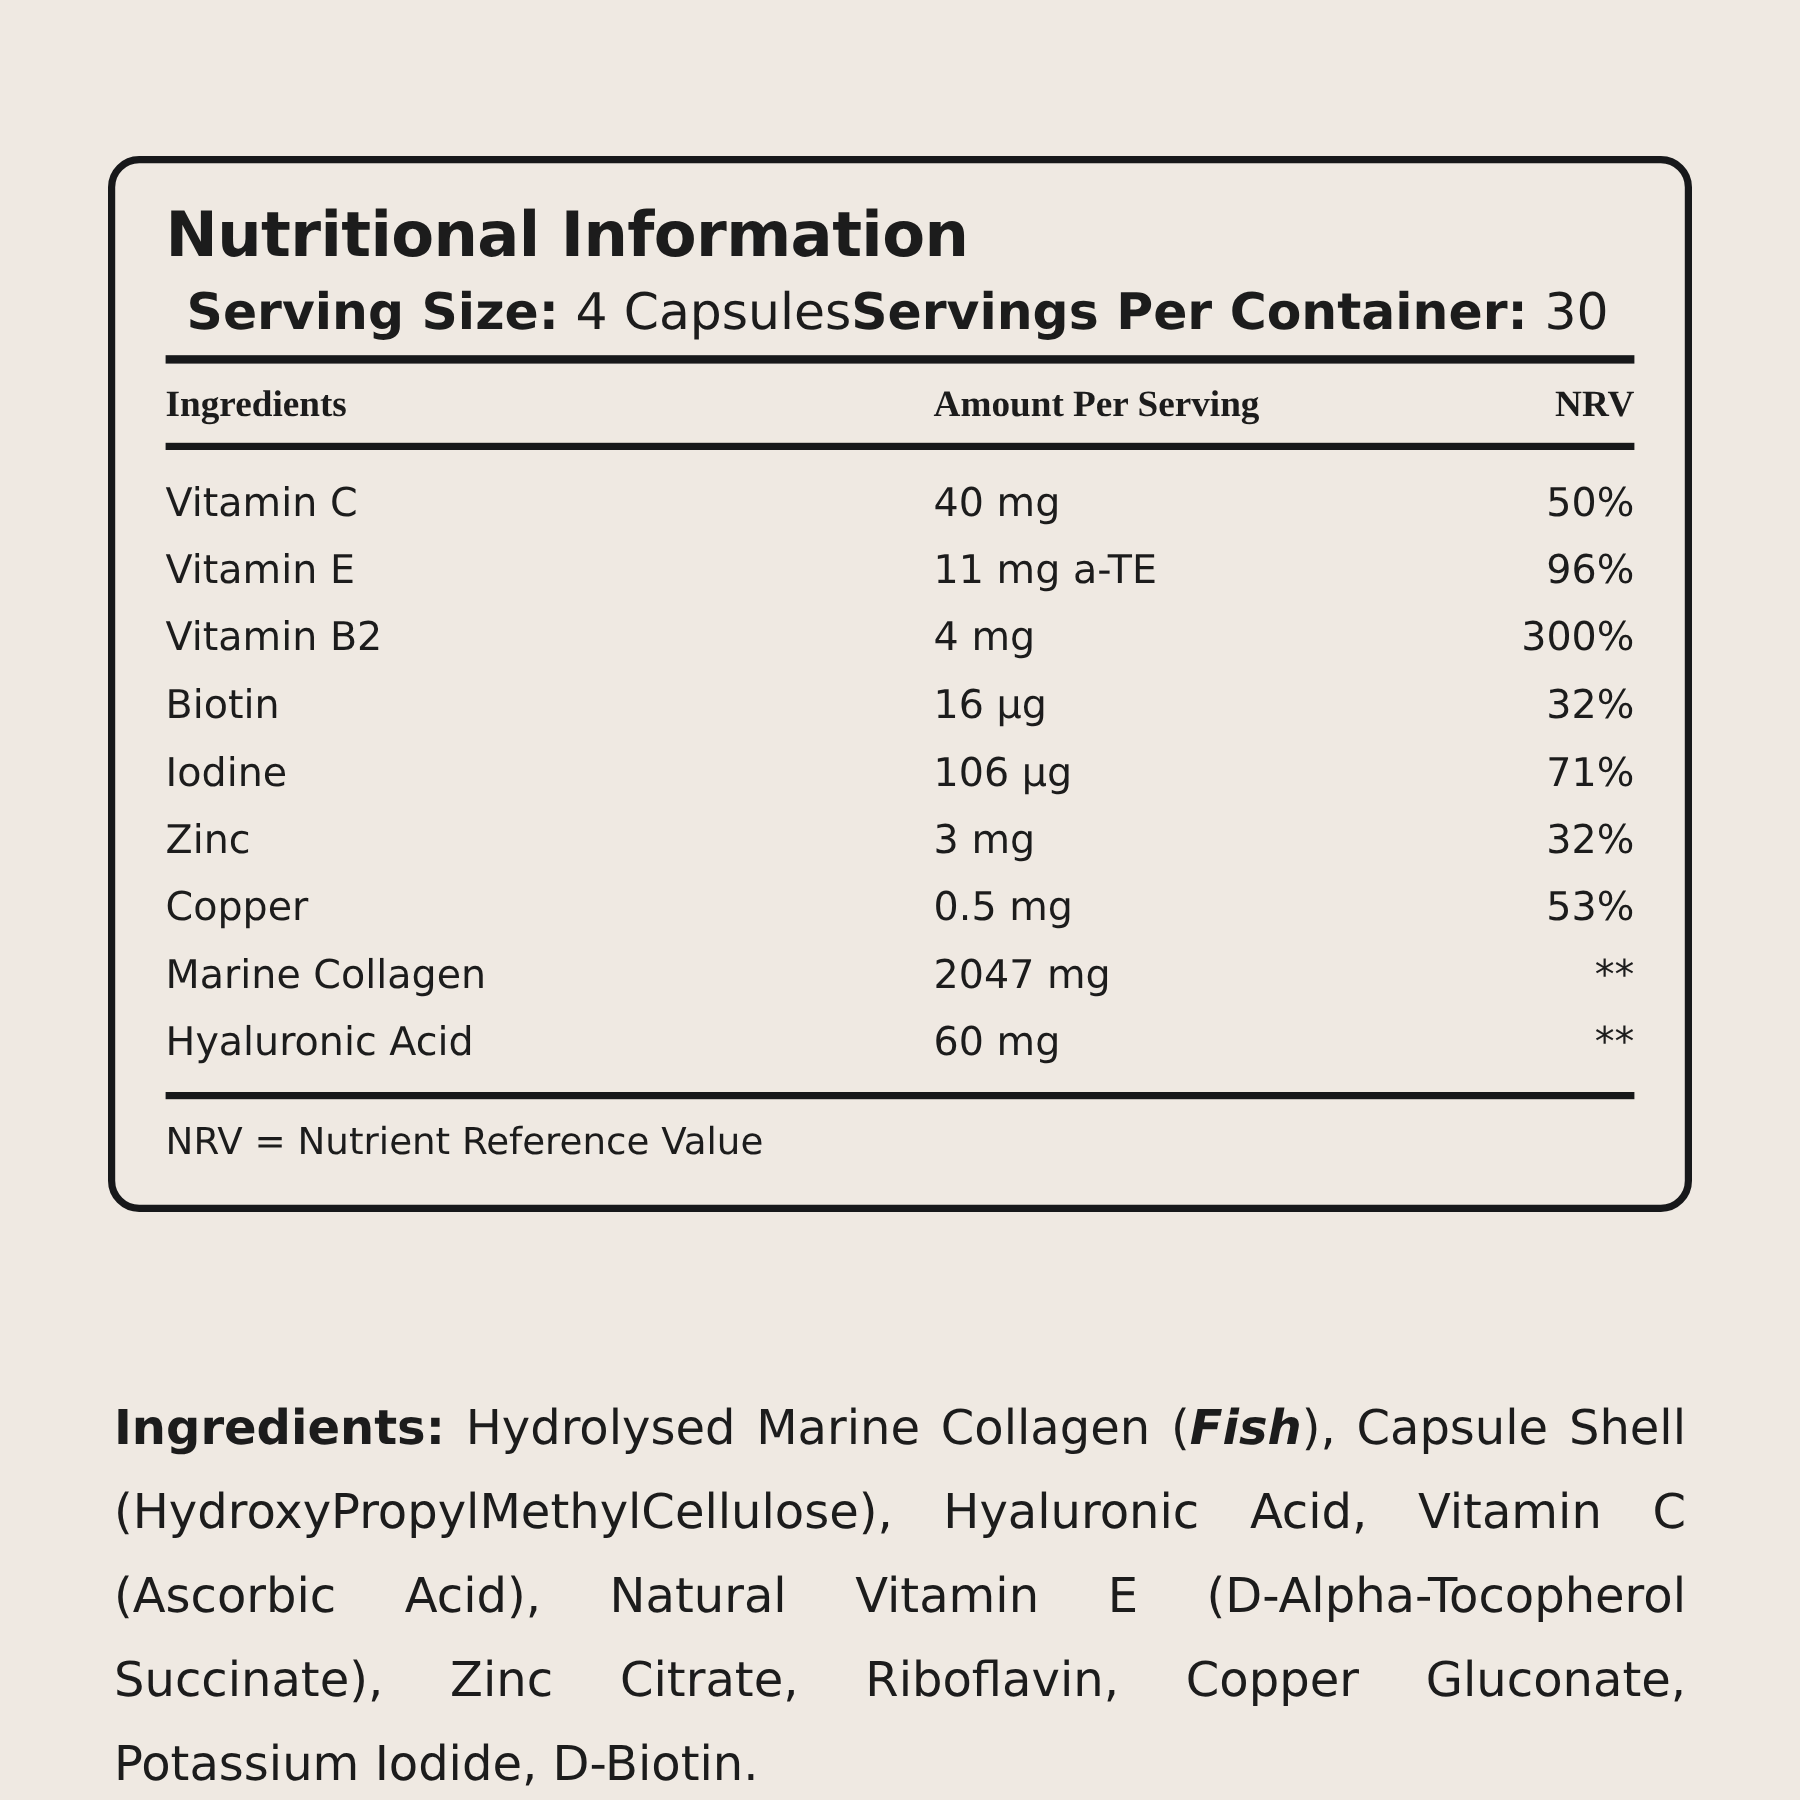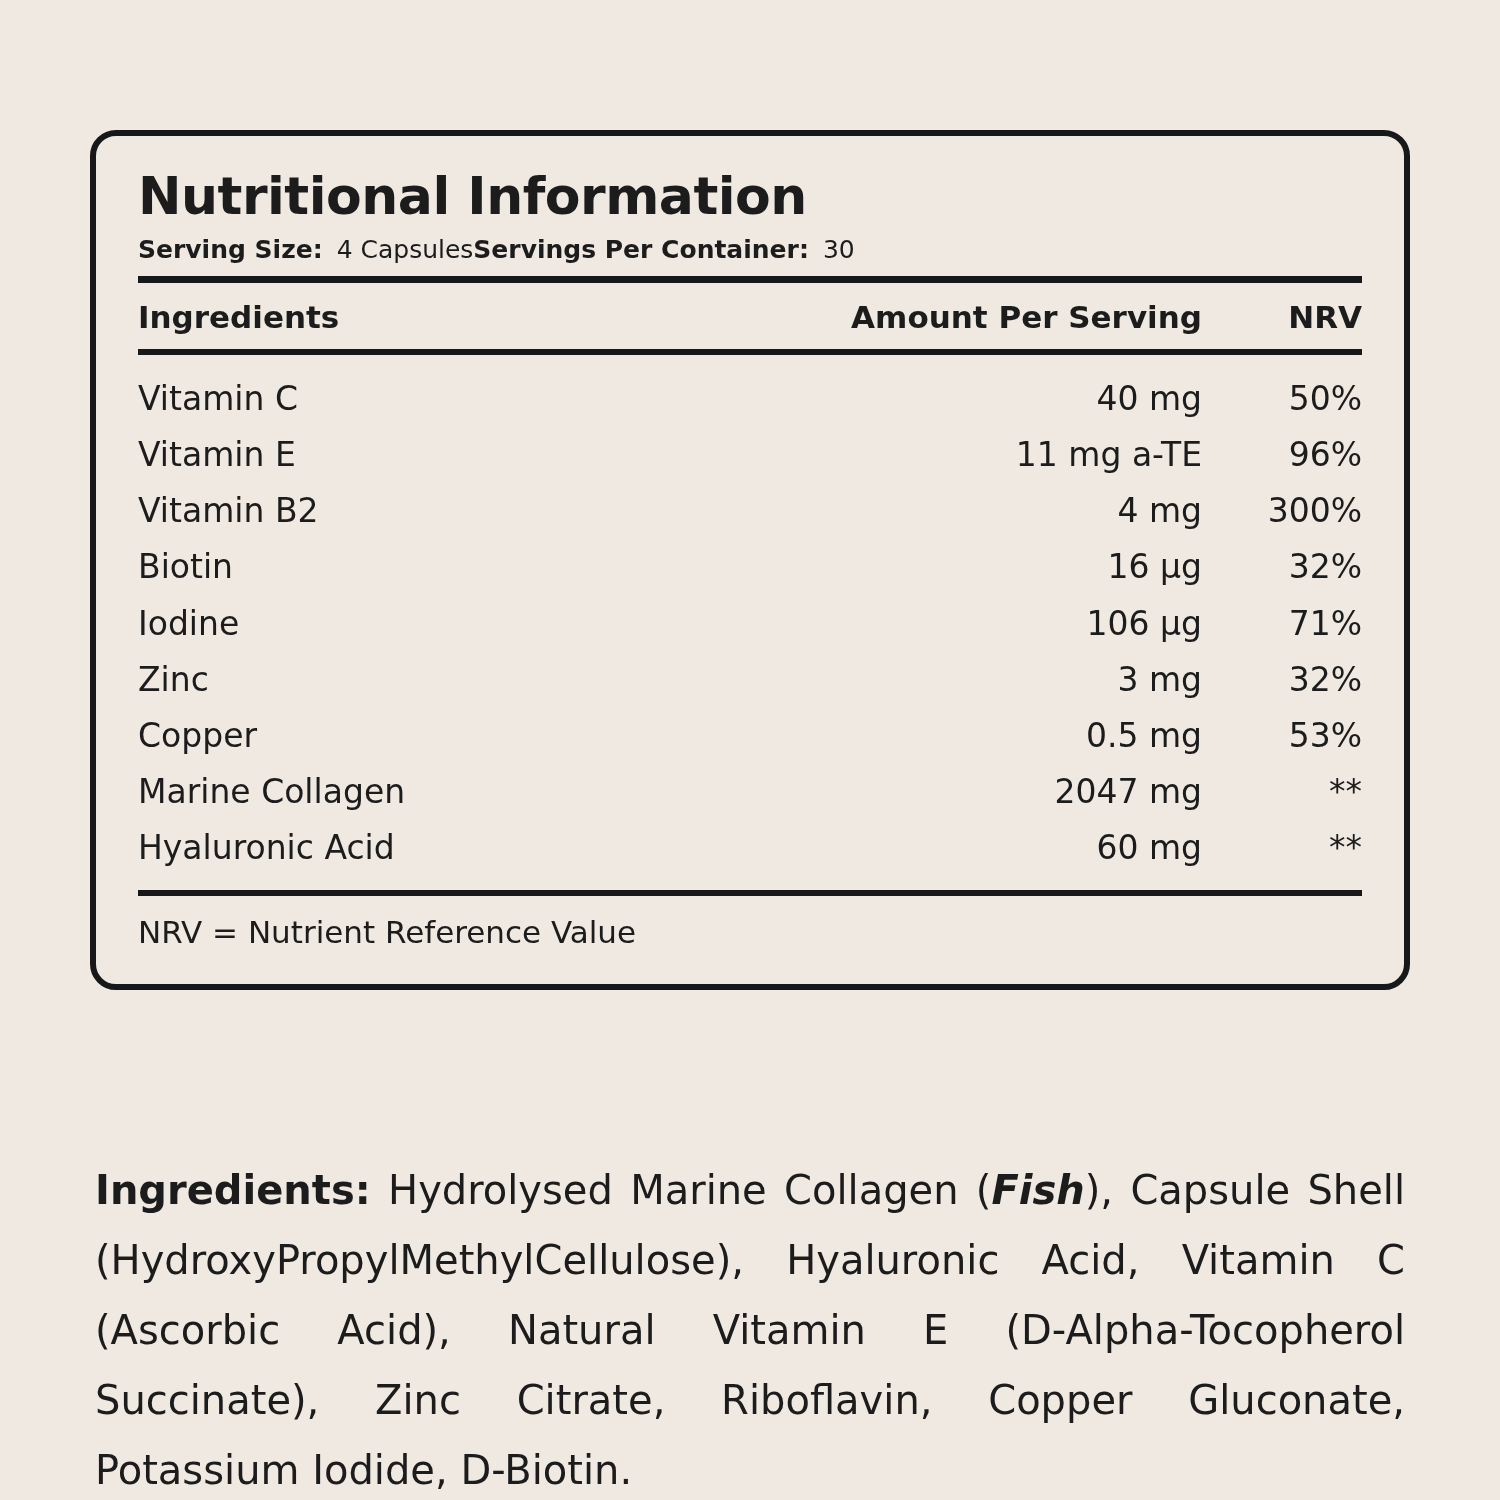--- a/index.html
+++ b/index.html
@@ -39,23 +39,23 @@
   .panel-title {
     font-size: 52px;
     font-weight: 700;
     letter-spacing: -0.5px;
     line-height: 1.1;
     margin: 4px 0 10px 0;
   }
 
   .serving-row {
     display: flex;
-    justify-content: flex-start;
-    align-items: baseline;
-    font-size: 25px;
+    justify-content: center;
+    align-items: baseline;
+    font-size: 42px;
     padding-right: 4px;
     margin-bottom: 12px;
   }
   .serving-left, .serving-right {
     display: flex;
     align-items: baseline;
     gap: 14px;
     white-space: nowrap;
   }
   .serving-label {
@@ -75,23 +75,24 @@
     background: #17181a;
     margin: 0;
   }
 
   .head-row {
     display: flex;
     align-items: baseline;
     font-size: 31px;
     font-weight: 700;
     padding: 16px 0 14px 0;
+    font-family: Liberation Serif, serif;
   }
   .col-name { flex: 0 0 640px; }
-  .col-amount { flex: 1 1 auto; text-align: right; padding-right: 20px; }
+  .col-amount { flex: 1 1 auto; text-align: left; padding-right: 20px; }
   .col-nrv { flex: 0 0 140px; text-align: right; }
 
   .rows {
     padding: 16px 0 14px 0;
   }
   .data-row {
     display: flex;
     align-items: baseline;
     font-size: 33px;
     font-weight: 400;

